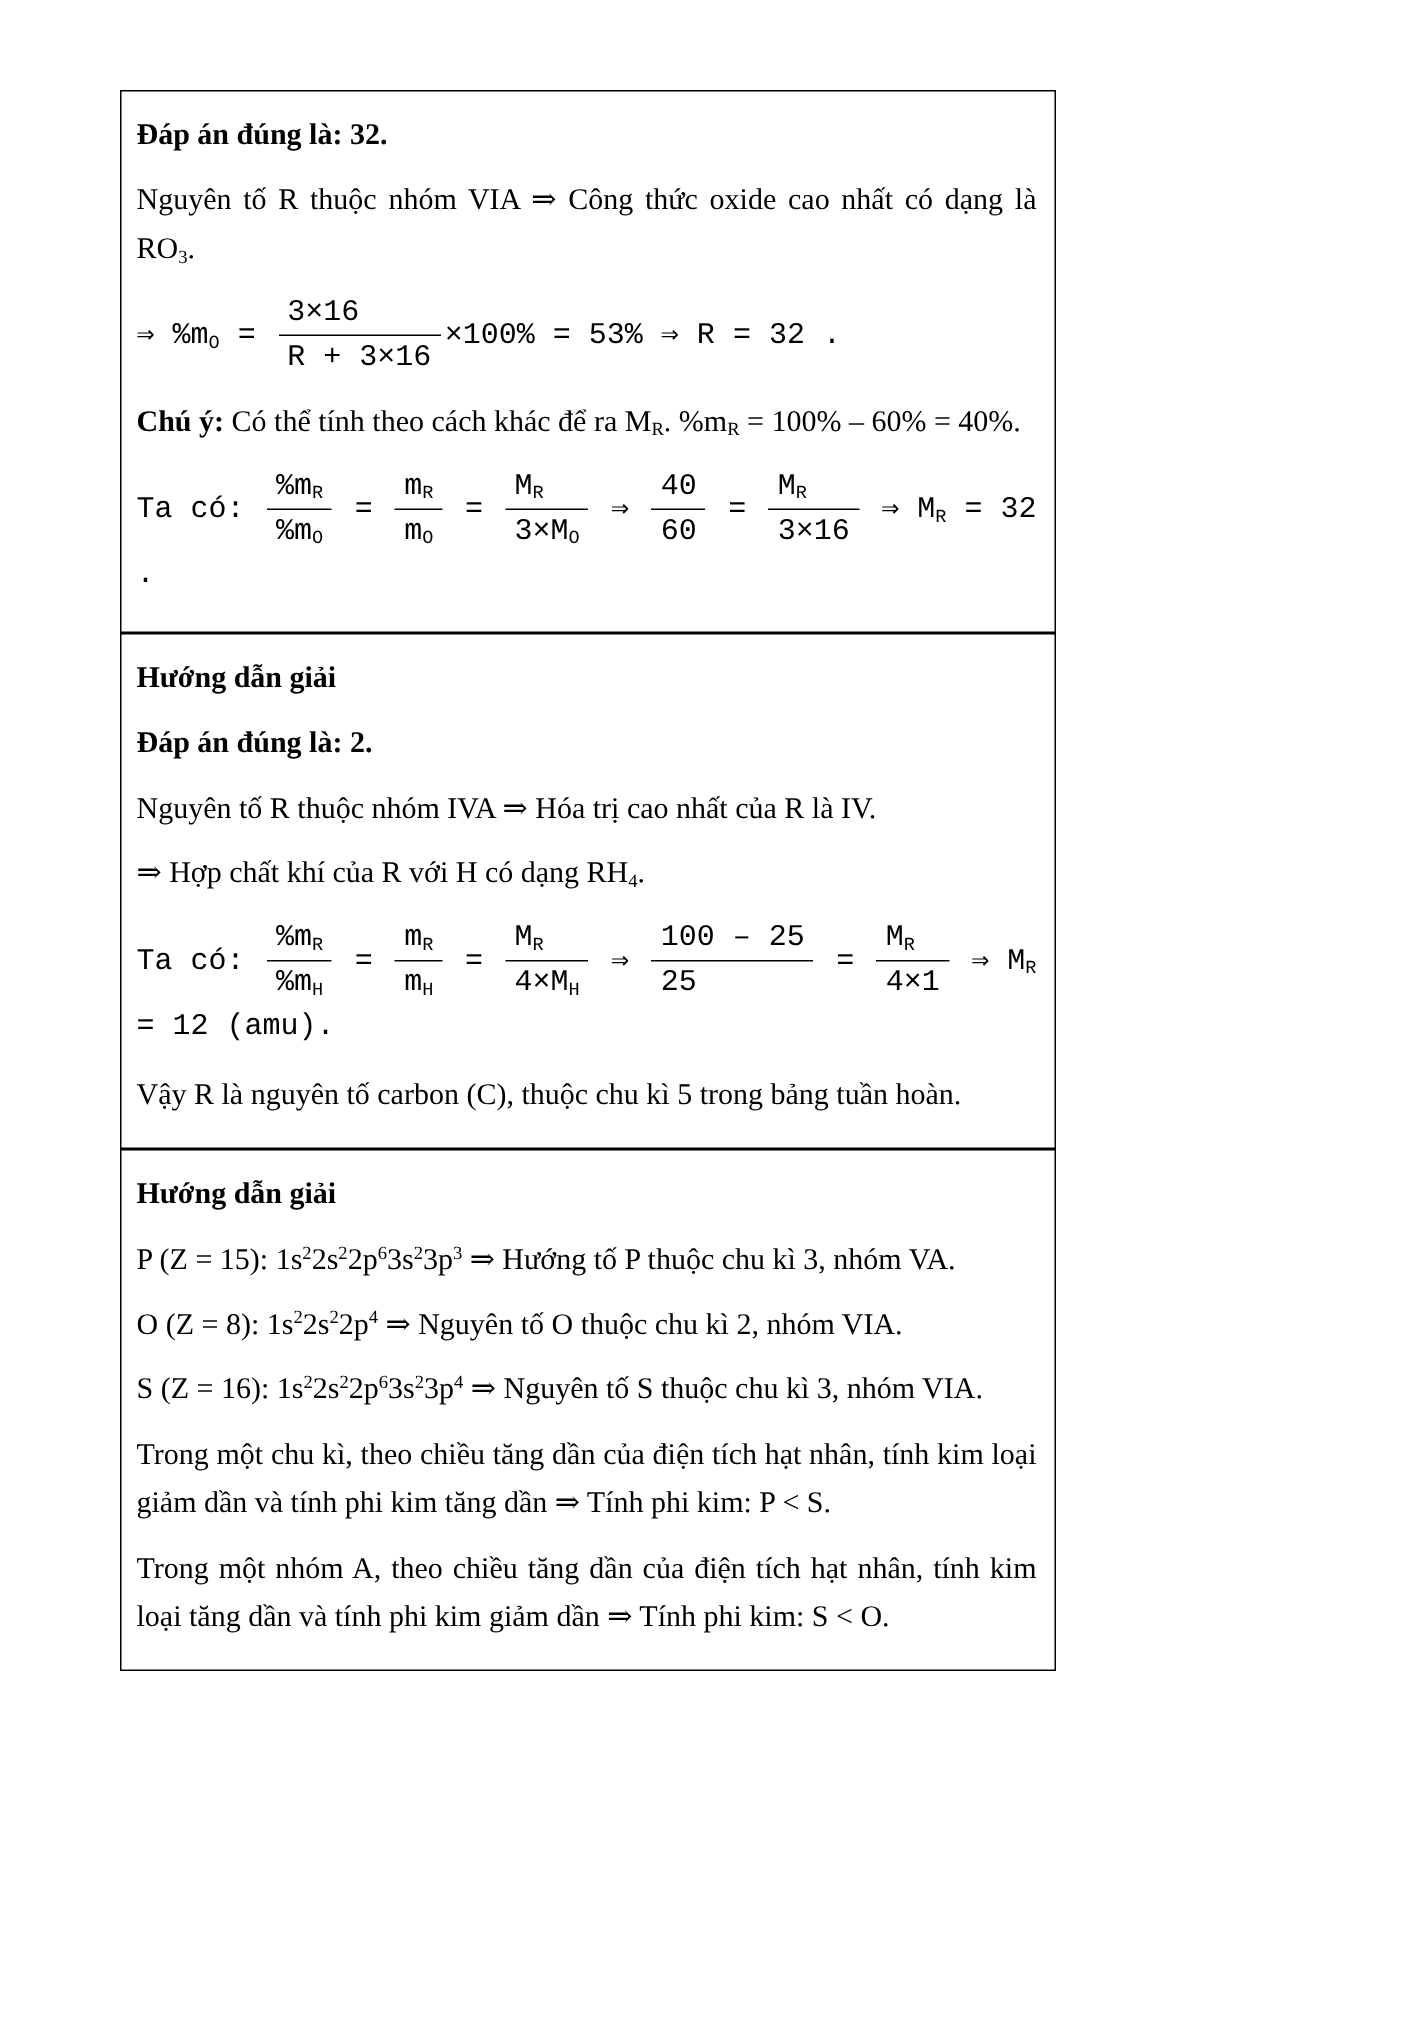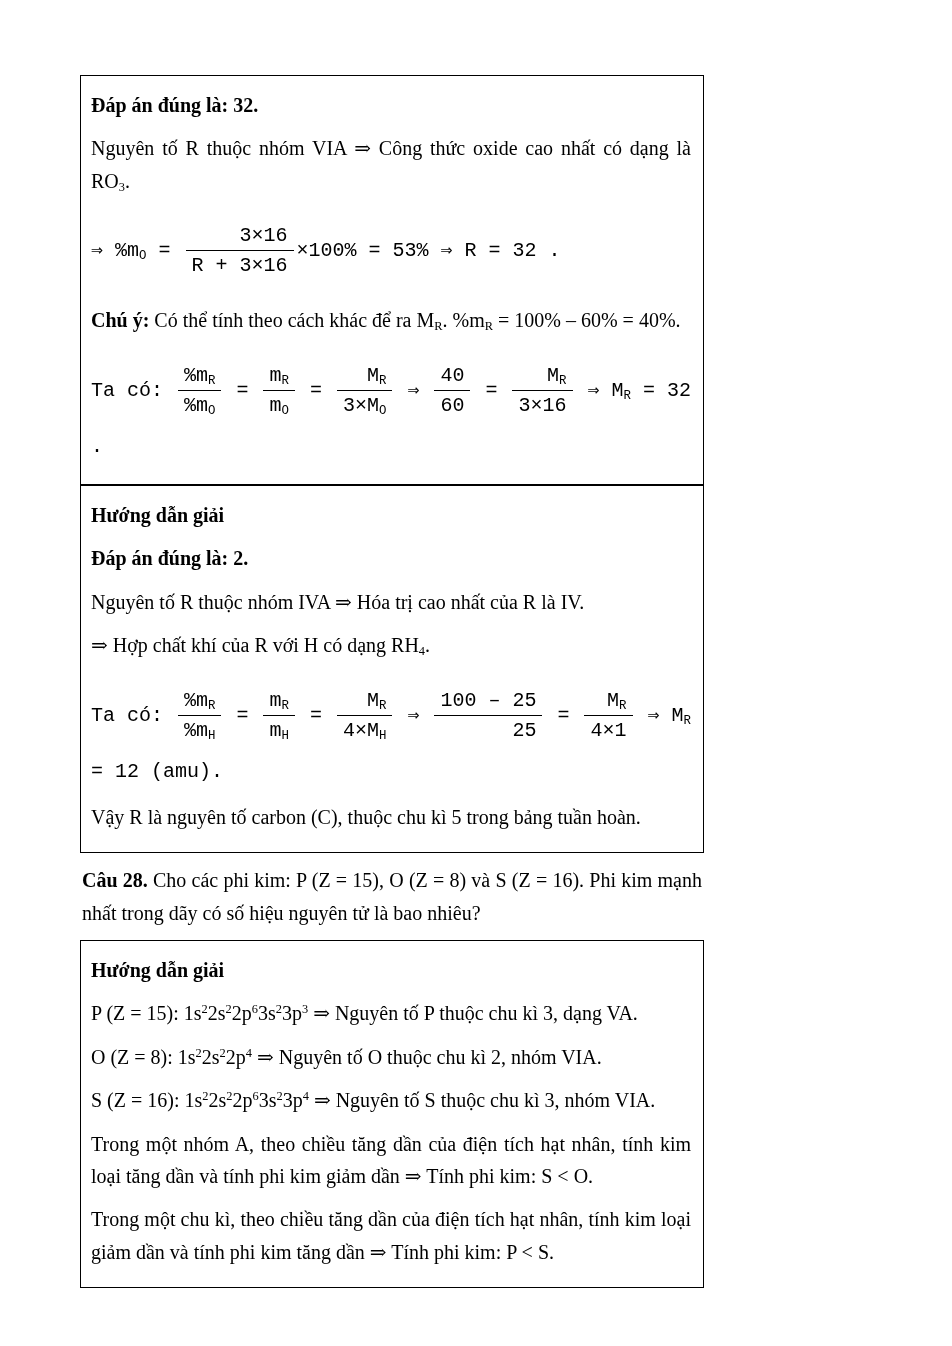--- a/index.html
+++ b/index.html
@@ -12,21 +12,21 @@
     height: 1346px;
     color: #000000;
     font-family: "Liberation Serif", "DejaVu Serif", serif;
     font-size: 20px;
     overflow: hidden;
   }
   .page {
     box-sizing: border-box;
     width: 780px;
     height: 1346px;
-    padding: 75px 76px 30px 80px;
+    padding: 60px 76px 30px 80px;
     background: #ffffff;
     overflow: hidden;
   }
   .box {
     border: 1px solid #000000;
     padding: 2px 12px 8px 10px;
     margin: 0;
   }
   .para {
     margin: 7px 0 9px 0;
@@ -45,22 +45,22 @@
   .b { font-weight: bold; }
   sub, sup {
     font-size: 0.62em;
     line-height: 0;
   }
   sub { vertical-align: -0.25em; }
   sup { vertical-align: 0.55em; }
   .frac {
     display: inline-block;
     vertical-align: middle;
-    text-align: right;
-    margin: 12px 3px;
+    text-align: left;
+    margin: 0 3px;
     line-height: 1.25;
   }
   .fnum {
     display: block;
     padding: 1px 6px 2px 6px;
     border-bottom: 1px solid #000000;
   }
   .fden {
     display: block;
     padding: 2px 6px 1px 6px;
@@ -79,25 +79,22 @@
         <div class="line eq"><span>Ta có: </span><span class="frac"><span class="fnum"><span>%m</span><sub>R</sub></span><span class="fden"><span>%m</span><sub>O</sub></span></span><span> = </span><span class="frac"><span class="fnum"><span>m</span><sub>R</sub></span><span class="fden"><span>m</span><sub>O</sub></span></span><span> = </span><span class="frac"><span class="fnum"><span>M</span><sub>R</sub></span><span class="fden"><span>3×M</span><sub>O</sub></span></span><span> ⇒ </span><span class="frac"><span class="fnum"><span>40</span></span><span class="fden"><span>60</span></span></span><span> = </span><span class="frac"><span class="fnum"><span>M</span><sub>R</sub></span><span class="fden"><span>3×16</span></span></span><span> ⇒ M</span><sub>R</sub><span> = 32 .</span></div>
       </div>
       <div class="box">
         <div class="line"><span class="b">Hướng dẫn giải</span></div>
         <div class="line"><span class="b">Đáp án đúng là: 2.</span></div>
         <div class="line"><span>Nguyên tố R thuộc nhóm IVA ⇒ Hóa trị cao nhất của R là IV.</span></div>
         <div class="line"><span>⇒ Hợp chất khí của R với H có dạng RH</span><sub>4</sub><span>.</span></div>
         <div class="line eq"><span>Ta có: </span><span class="frac"><span class="fnum"><span>%m</span><sub>R</sub></span><span class="fden"><span>%m</span><sub>H</sub></span></span><span> = </span><span class="frac"><span class="fnum"><span>m</span><sub>R</sub></span><span class="fden"><span>m</span><sub>H</sub></span></span><span> = </span><span class="frac"><span class="fnum"><span>M</span><sub>R</sub></span><span class="fden"><span>4×M</span><sub>H</sub></span></span><span> ⇒ </span><span class="frac"><span class="fnum"><span>100 – 25</span></span><span class="fden"><span>25</span></span></span><span> = </span><span class="frac"><span class="fnum"><span>M</span><sub>R</sub></span><span class="fden"><span>4×1</span></span></span><span> ⇒ M</span><sub>R</sub><span> = 12  (amu).</span></div>
         <div class="line"><span>Vậy R là nguyên tố carbon (C), thuộc chu kì 5 trong bảng tuần hoàn.</span></div>
       </div>
-      <div class="para">
-        <div class="line"><span class="b">Câu 28.</span><span> Cho các phi kim: P (Z = 15), O (Z = 8) và S (Z = 16). Phi kim mạnh nhất trong dãy có số hiệu nguyên tử là bao nhiêu?</span></div>
-      </div>
       <div class="box">
         <div class="line"><span class="b">Hướng dẫn giải</span></div>
-        <div class="line"><span>P (Z = 15): 1s</span><sup>2</sup><span>2s</span><sup>2</sup><span>2p</span><sup>6</sup><span>3s</span><sup>2</sup><span>3p</span><sup>3</sup><span> ⇒ Nguyên tố P thuộc chu kì 3, dạng VA.</span></div>
+        <div class="line"><span>P (Z = 15): 1s</span><sup>2</sup><span>2s</span><sup>2</sup><span>2p</span><sup>6</sup><span>3s</span><sup>2</sup><span>3p</span><sup>3</sup><span> ⇒ Hướng tố P thuộc chu kì 3, nhóm VA.</span></div>
         <div class="line"><span>O (Z = 8): 1s</span><sup>2</sup><span>2s</span><sup>2</sup><span>2p</span><sup>4</sup><span> ⇒ Nguyên tố O thuộc chu kì 2, nhóm VIA.</span></div>
         <div class="line"><span>S (Z = 16): 1s</span><sup>2</sup><span>2s</span><sup>2</sup><span>2p</span><sup>6</sup><span>3s</span><sup>2</sup><span>3p</span><sup>4</sup><span> ⇒ Nguyên tố S thuộc chu kì 3, nhóm VIA.</span></div>
+        <div class="line"><span>Trong một chu kì, theo chiều tăng dần của điện tích hạt nhân, tính kim loại giảm dần và tính phi kim tăng dần ⇒ Tính phi kim: P &lt; S.</span></div>
         <div class="line"><span>Trong một nhóm A, theo chiều tăng dần của điện tích hạt nhân, tính kim loại tăng dần và tính phi kim giảm dần ⇒ Tính phi kim: S &lt; O.</span></div>
-        <div class="line"><span>Trong một chu kì, theo chiều tăng dần của điện tích hạt nhân, tính kim loại giảm dần và tính phi kim tăng dần ⇒ Tính phi kim: P &lt; S.</span></div>
       </div>
     </div>
 </div>
 
 </body></html>

